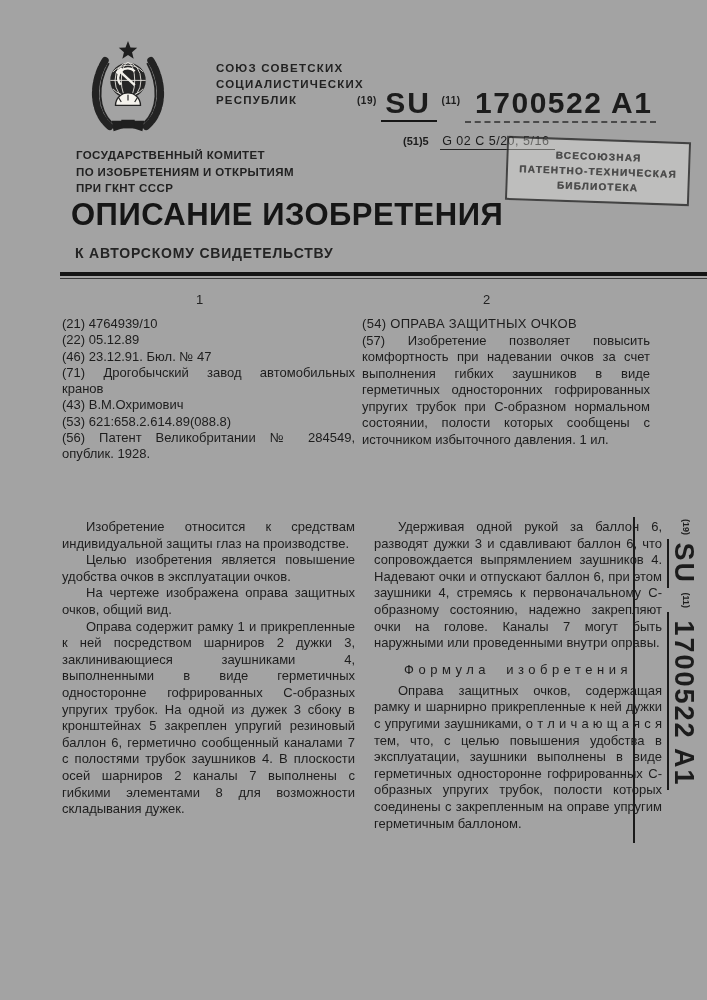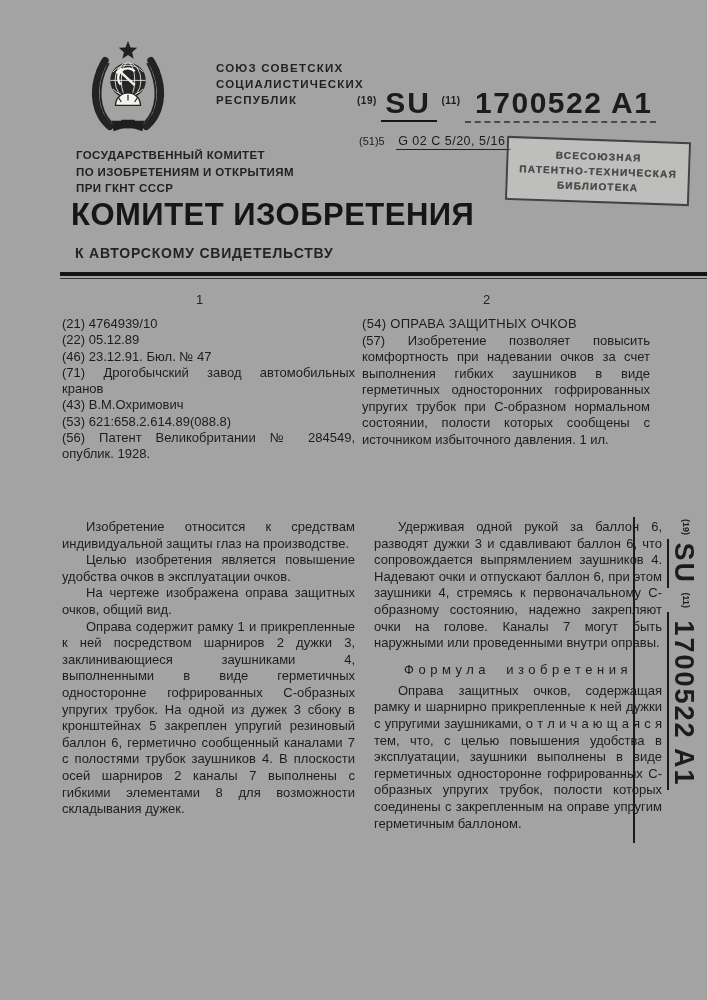--- a/index.html
+++ b/index.html
@@ -15,21 +15,21 @@
   .country-block div { font-size:11.5px; font-weight:bold; letter-spacing:1.2px; line-height:16px; color:#222; }
   .committee-block { position:absolute; left:76px; top:147px; }
   .committee-block div { font-size:11.5px; font-weight:bold; letter-spacing:0.4px; line-height:16.5px; color:#222; }
 
   .pub-line { position:absolute; left:357px; top:86px; white-space:nowrap; }
   .pub-small { font-size:10px; font-weight:bold; vertical-align:9px; letter-spacing:0.5px; }
   .pub-su { font-size:30px; font-weight:bold; letter-spacing:2px; border-bottom:2.5px solid #161616; padding:0 6px 1px 4px; }
   .pub-num { font-size:30px; font-weight:bold; letter-spacing:1.5px; border-bottom:2px dashed #4a4a4a; padding:0 4px 2px 10px; }
 
   .ipc-line { position:absolute; left:359px; top:134px; font-size:12.5px; white-space:nowrap; }
-  .ipc-prefix { font-weight:normal; font-size:11px; margin-right:8px; }
+  .ipc-prefix { font-weight:bold; font-size:11px; margin-right:8px;margin-left:44px; }
   .ipc-value { border-bottom:1.5px solid #222; padding:0 6px 1px 2px; letter-spacing:0.5px; }
 
   .stamp {
     position:absolute; left:506px; top:139px; width:184px; height:64px;
     border:2.5px solid #2e2e2e; transform:rotate(2deg); box-sizing:border-box;
     display:flex; flex-direction:column; justify-content:center; align-items:center;
     opacity:0.82; background:rgba(248,247,243,0.4);
   }
   .stamp div { font-size:10px; font-weight:bold; color:#383838; letter-spacing:1.2px; line-height:15px; text-shadow:0.5px 0 0 #555; }
 
@@ -133,21 +133,21 @@
     <div>ПАТЕНТНО-ТЕХНИЧЕСКАЯ</div>
     <div>БИБЛИОТЕКА</div>
   </div>
 
   <div class="committee-block">
     <div>ГОСУДАРСТВЕННЫЙ КОМИТЕТ</div>
     <div>ПО ИЗОБРЕТЕНИЯМ И ОТКРЫТИЯМ</div>
     <div>ПРИ ГКНТ СССР</div>
   </div>
 
-  <div class="doc-title">КОМИТЕТ ИЗОБРЕТЕНИЯ</div>
+  <div class="doc-title">ОПИСАНИЕ ИЗОБРЕТЕНИЯ</div>
   <div class="doc-subtitle">К АВТОРСКОМУ СВИДЕТЕЛЬСТВУ</div>
 
   <div class="rule">
     <div class="rule-thick"></div>
     <div class="rule-thin"></div>
   </div>
 
   <div class="col-marker one">1</div>
   <div class="col-marker two">2</div>
 

